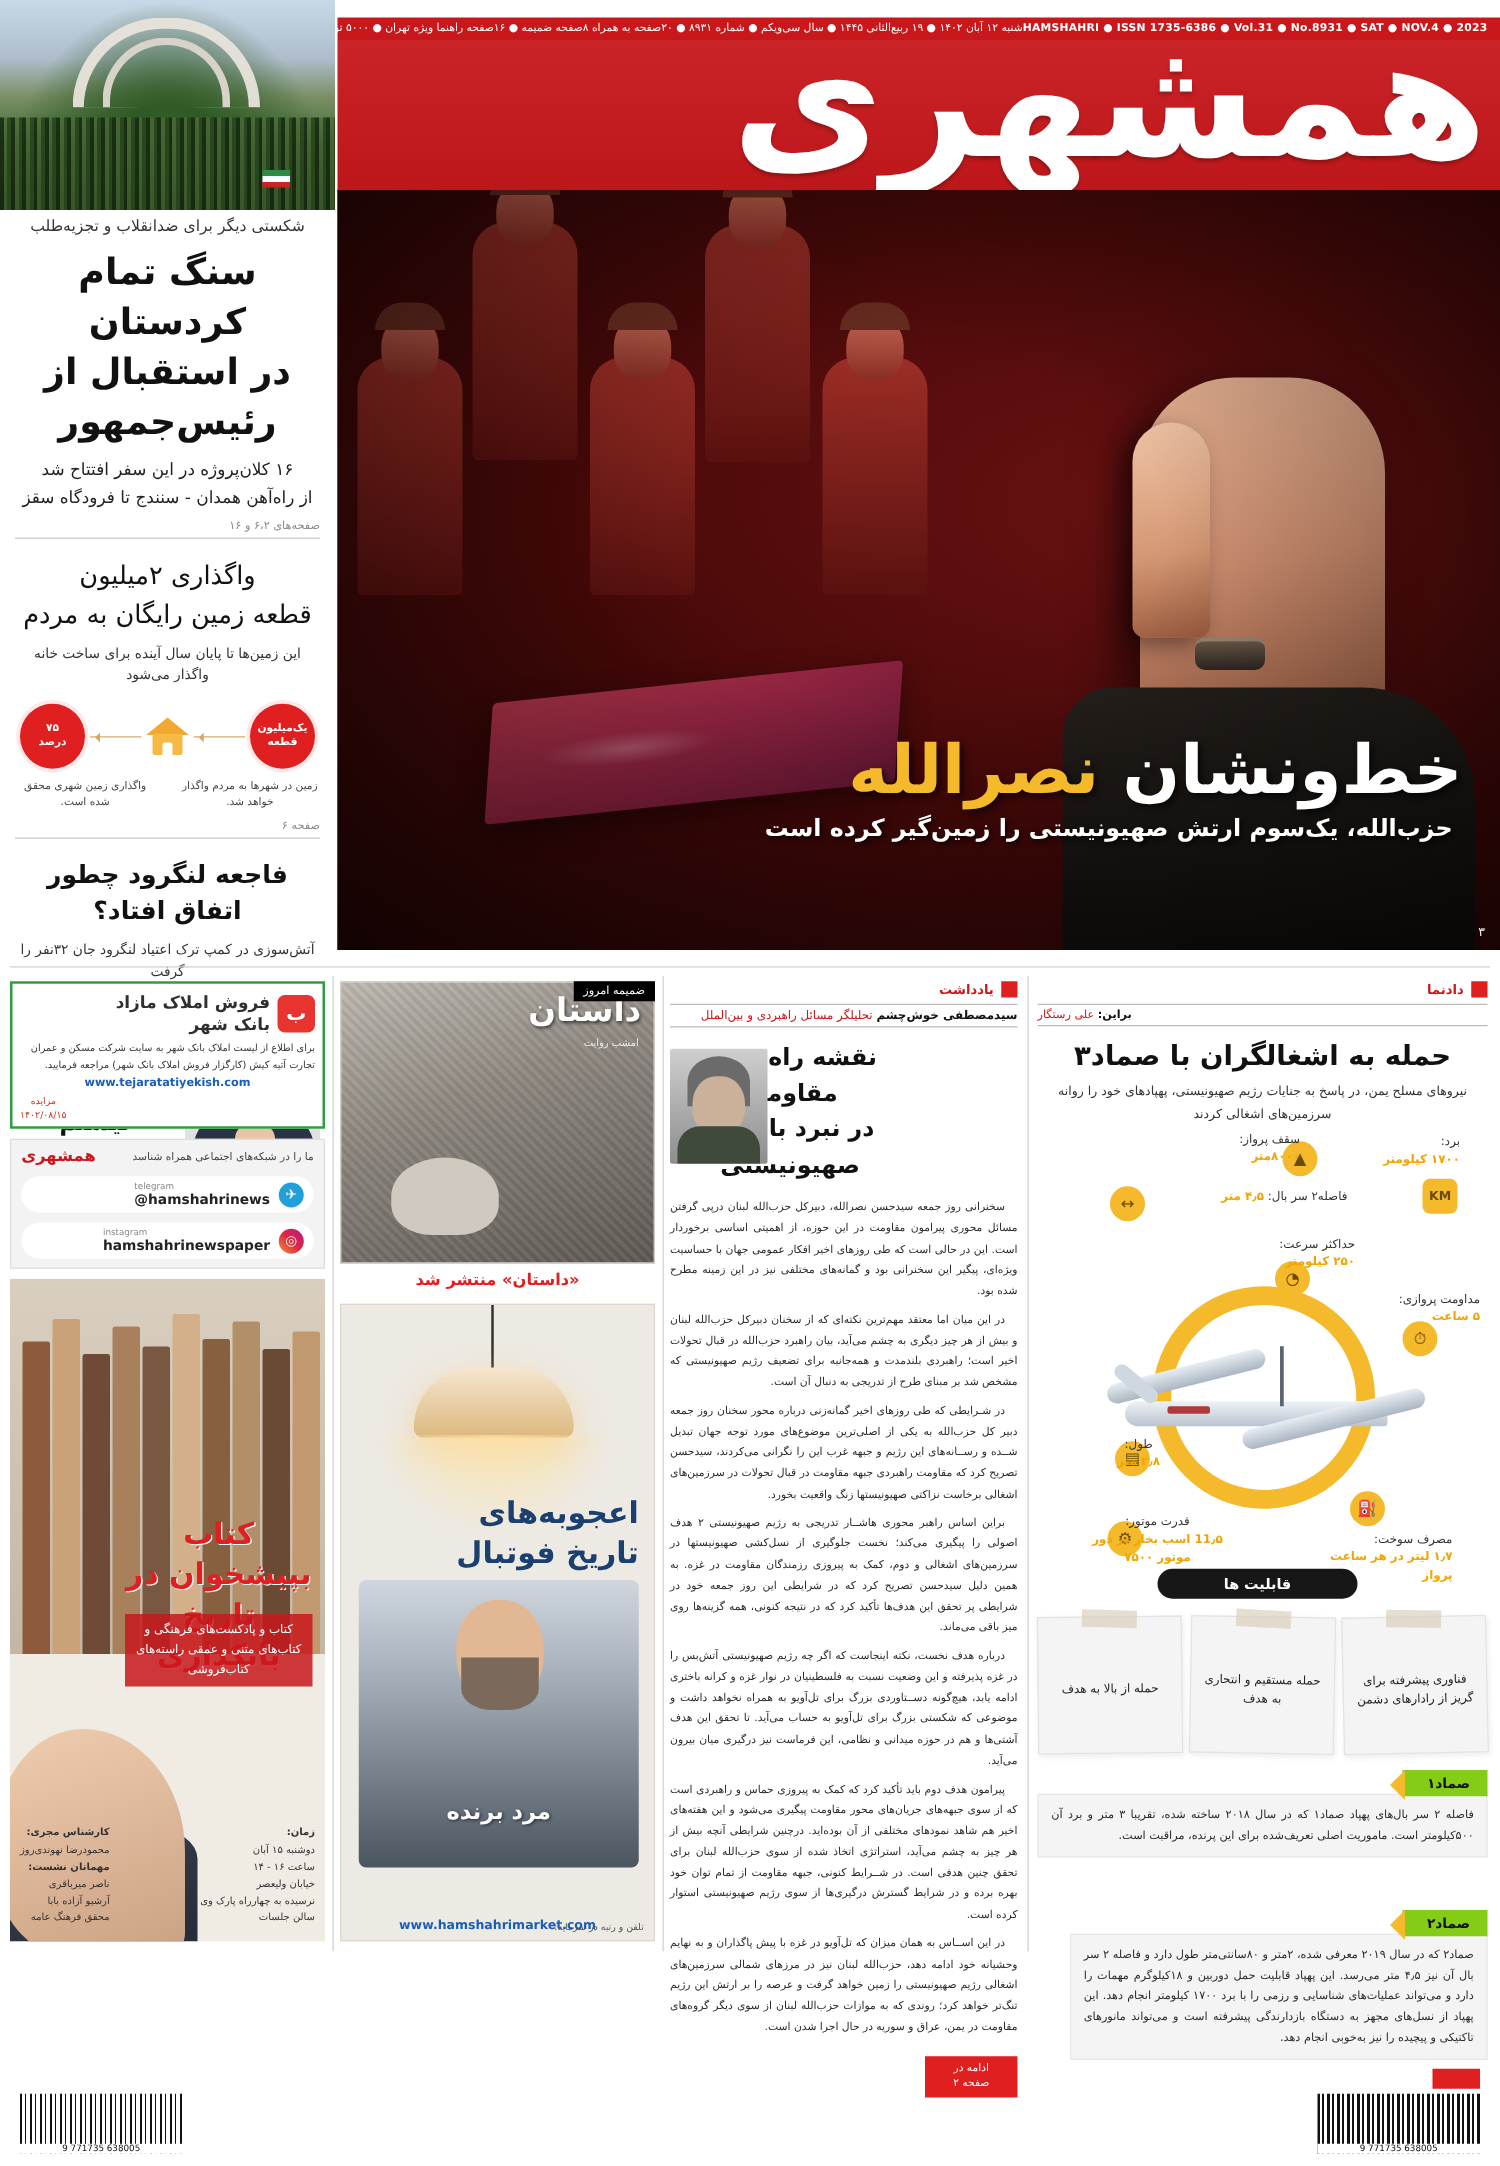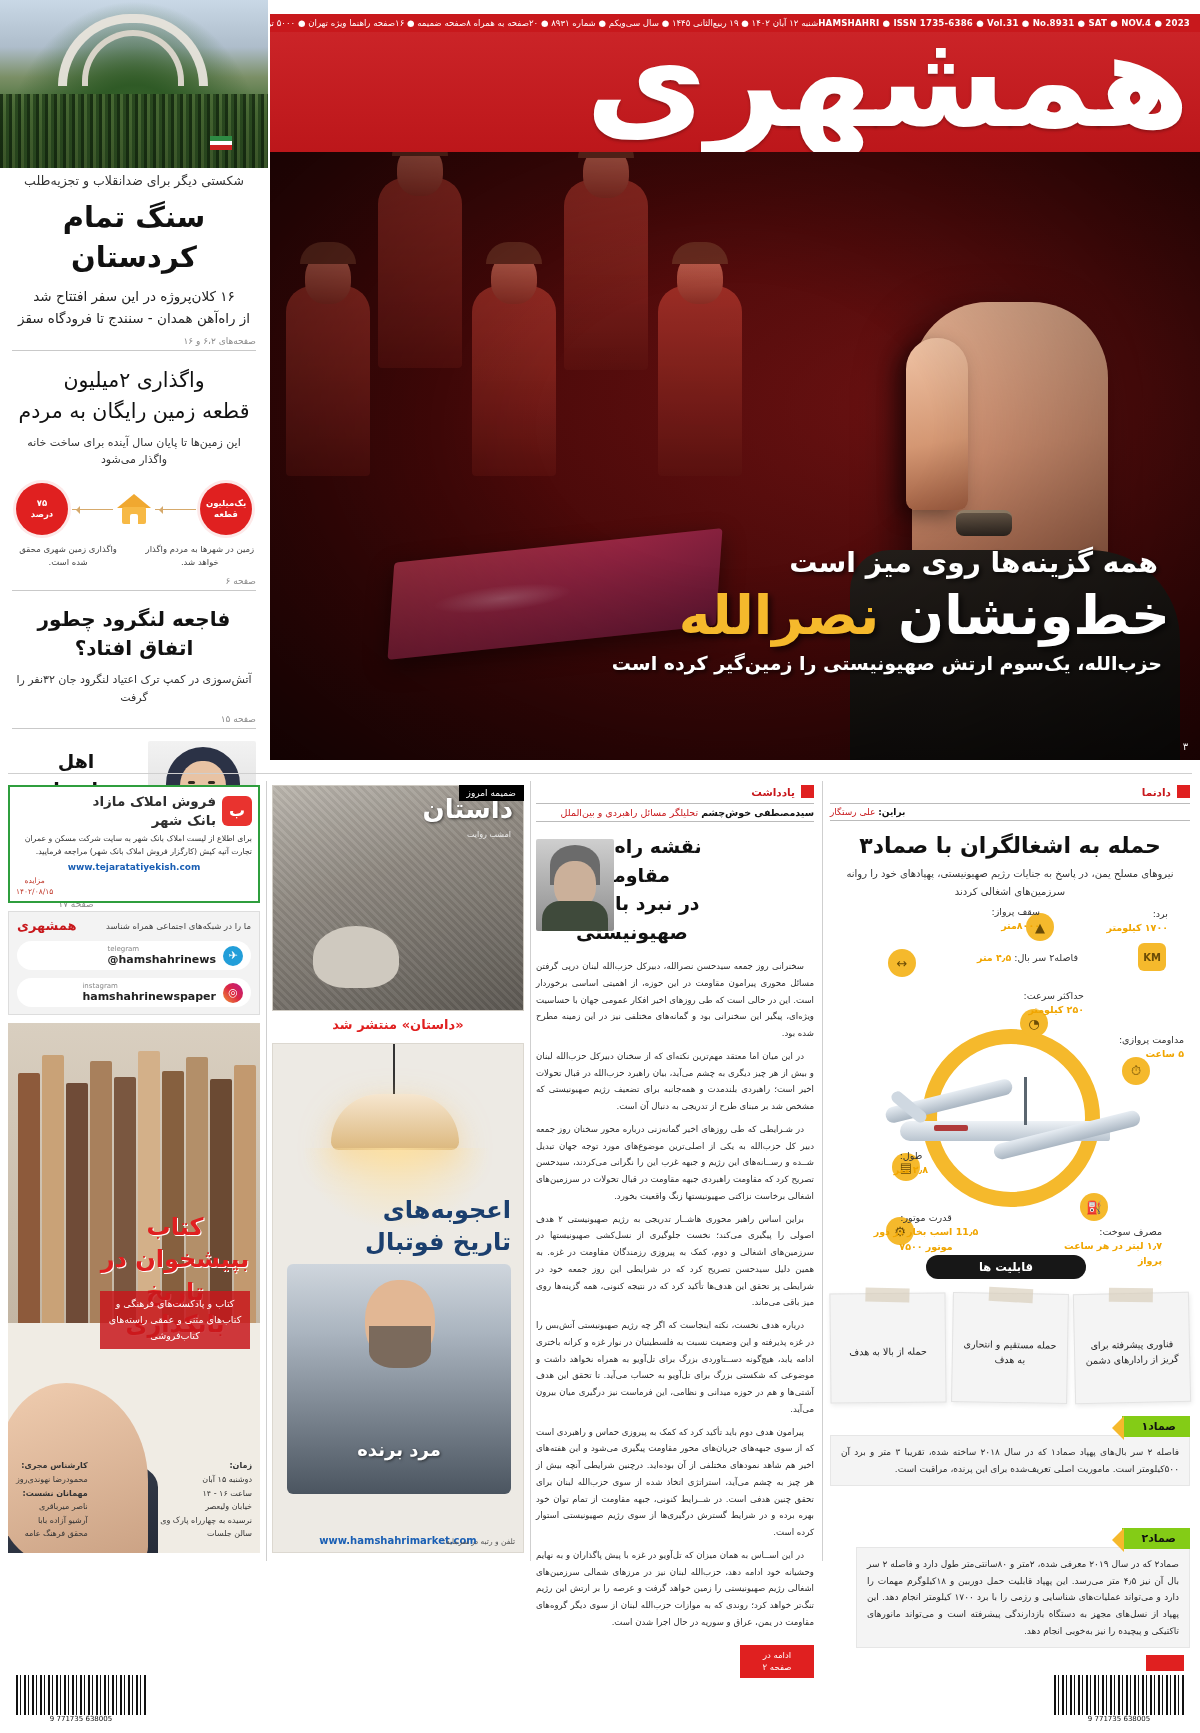--- a/index.html
+++ b/index.html
@@ -425,40 +425,40 @@
       <div class="sold" style="left:372px;"></div>
     </div>
     <div class="casket"></div>
     <div class="hand">
       <div class="finger"></div>
       <div class="ring"></div>
     </div>
     <div class="sleeve"></div>
     <div class="vign"></div>
 
-    <div class="hero-kicker">همه گزینه‌ها روی میز است</div>
     <div class="hero-title">
       <span class="w">خط‌ونشان</span>
       <span class="y">نصرالله</span>
     </div>
     <div class="hero-sub">حزب‌الله، یک‌سوم ارتش صهیونیستی را زمین‌گیر کرده است</div>
     <div class="hero-pg">۳</div>
   </div>
 
   <div class="leftcol">
     <div class="topphoto">
       <div class="arch"></div>
       <div class="arch2"></div>
       <div class="crowd"></div>
       <div class="flag"></div>
     </div>
 
     <div style="margin-top:172px;">
       <div class="kicker">شکستی دیگر برای ضدانقلاب و تجزیه‌طلب</div>
       <div class="hl-main">سنگ تمام کردستان</div>
+      <div class="hl-main" style="margin-top:0">در استقبال از رئیس‌جمهور</div>
       <div class="deck">۱۶ کلان‌پروژه در این سفر افتتاح شد</div>
       <div class="deck" style="margin-top:0">از راه‌آهن همدان - سنندج تا فرودگاه سقز</div>
       <div class="pagenote">صفحه‌های ۶،۲ و ۱۶</div>
     </div>
 
     <div>
       <div class="hl2">واگذاری ۲میلیون</div>
       <div class="hl2" style="margin-top:0">قطعه زمین رایگان به مردم</div>
       <div class="sub2">این زمین‌ها تا پایان سال آینده برای ساخت خانه واگذار می‌شود</div>
 

